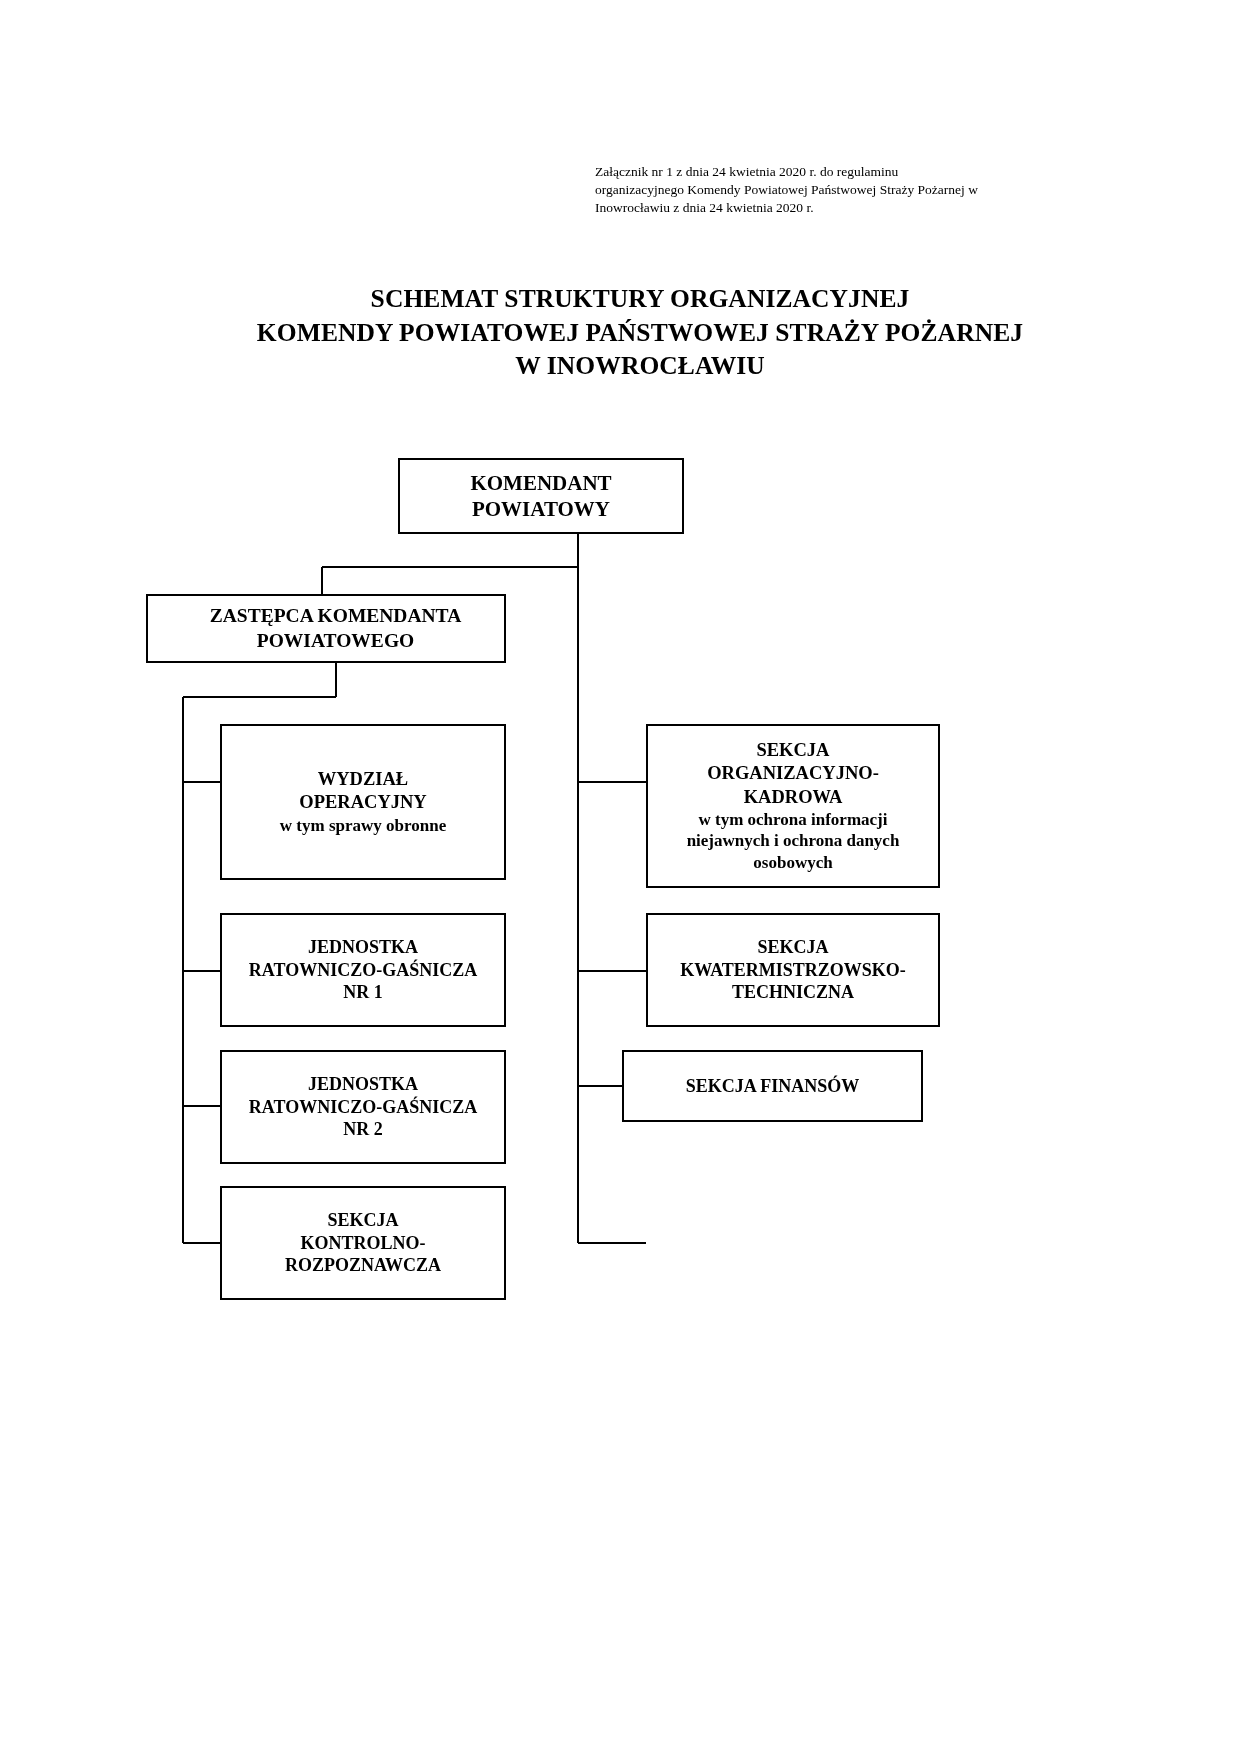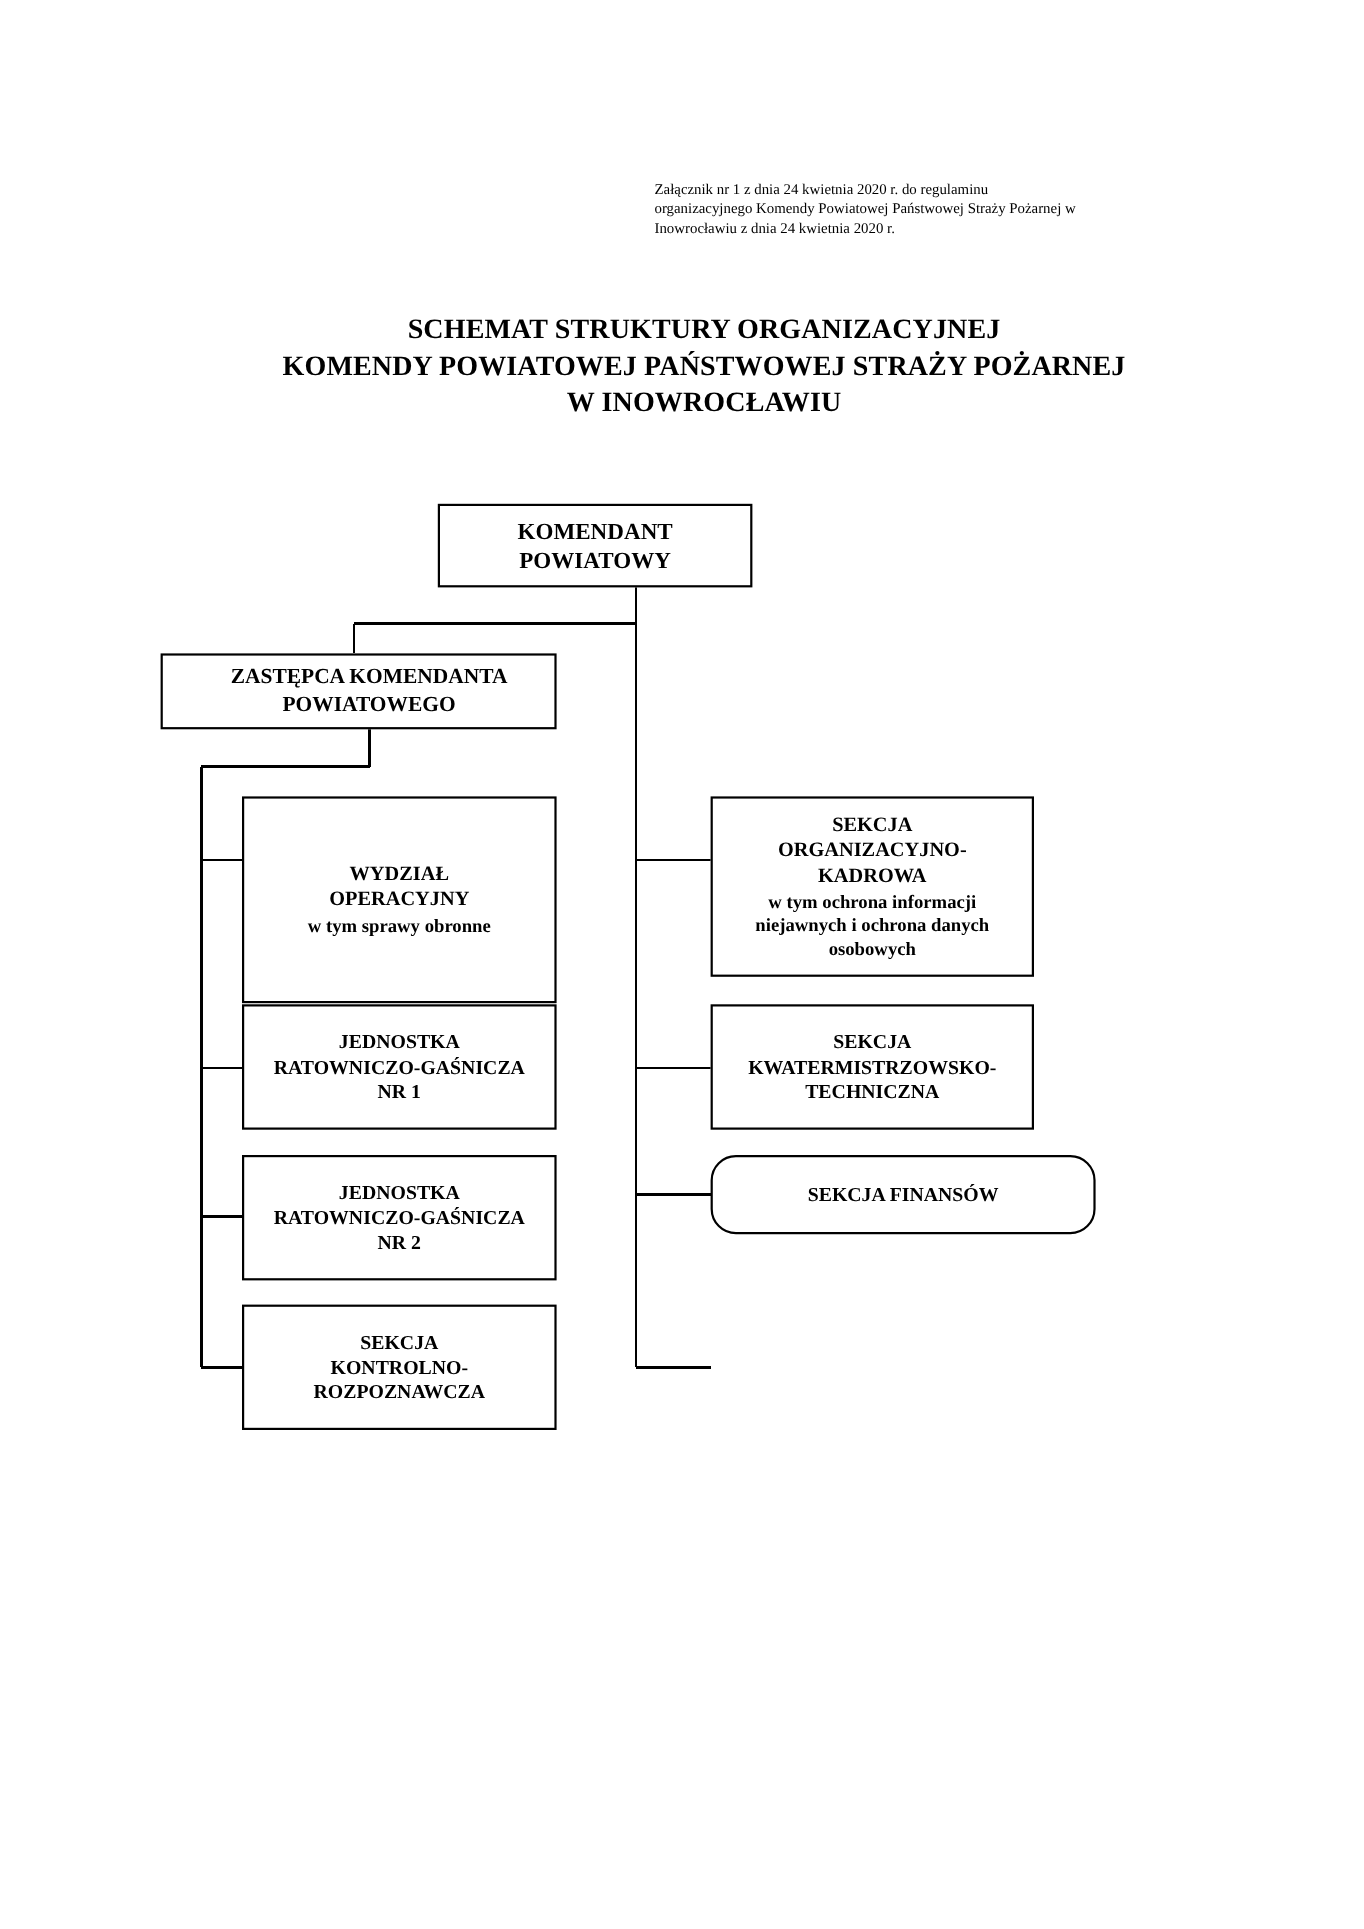--- a/index.html
+++ b/index.html
@@ -137,21 +137,21 @@
     <span class="label">KOMENDANT POWIATOWY</span>
   </div>
 
   <div class="node n-zastepca" style="left:146px; top:594px; width:360px; height:69px;">
     <span>
       <span class="label">ZASTĘPCA KOMENDANTA</span>
       <span class="label">POWIATOWEGO</span>
     </span>
   </div>
 
-  <div class="node n-big" style="left:220px; top:724px; width:286px; height:188px;">
+  <div class="node n-big" style="left:220px; top:724px; width:286px; height:156px;">
     <span>
       <span class="label">WYDZIAŁ</span>
       <span class="label">OPERACYJNY</span>
       <span class="sub n-sub">w tym sprawy obronne</span>
     </span>
   </div>
 
   <div class="node n-med" style="left:220px; top:913px; width:286px; height:114px;">
     <span>
       <span class="label">JEDNOSTKA</span>
@@ -188,20 +188,20 @@
   </div>
 
   <div class="node n-med" style="left:646px; top:913px; width:294px; height:114px;">
     <span>
       <span class="label">SEKCJA</span>
       <span class="label">KWATERMISTRZOWSKO-</span>
       <span class="label">TECHNICZNA</span>
     </span>
   </div>
 
-  <div class="node n-med" style="left:646px; top:1050px; width:350px; height:72px;border-radius:23px;">
+  <div class="node n-med" style="left:622px; top:1050px; width:301px; height:72px;">
     <span>
       <span class="label">SEKCJA FINANSÓW</span>
     </span>
   </div>
 
 
 </div>
 
 </body></html>

